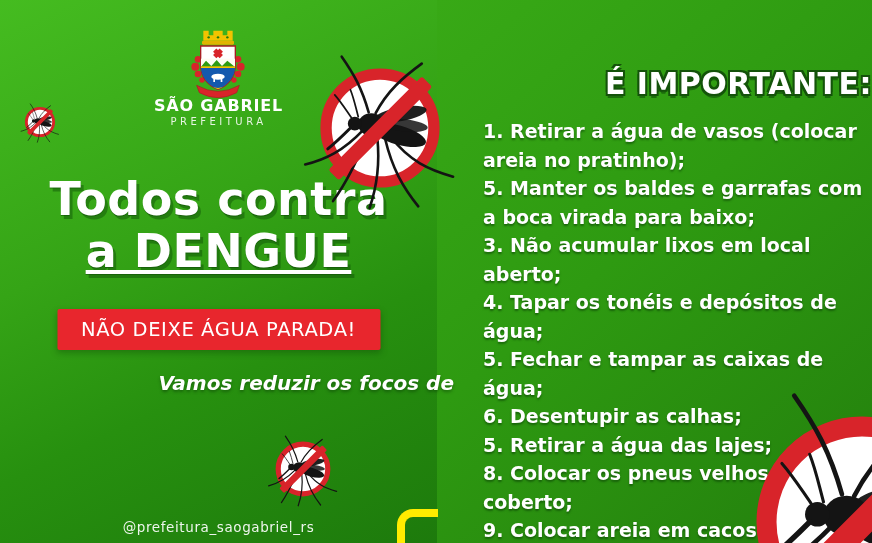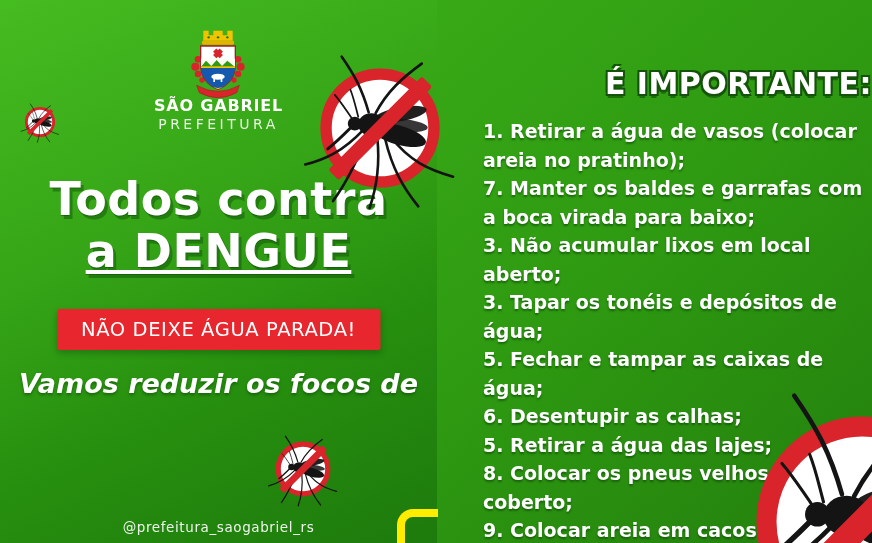--- a/index.html
+++ b/index.html
@@ -19,41 +19,41 @@
     background:linear-gradient(140deg,#38a916 0%,#2e9a11 45%,#237f0d 100%);
   }
   
   .crest { position:absolute; left:175px; top:22px; width:86px; height:80px; z-index:2; }
   .logo-city {
     position:absolute; top:96px; left:0; width:100%; text-align:center;
     font-size:16px; font-weight:bold; letter-spacing:.8px; z-index:2;
   }
   .logo-org {
     position:absolute; top:116px; left:0; width:100%; text-align:center;
-    font-size:14px; letter-spacing:3.5px; color:rgba(255,255,255,.88); z-index:2;
+    font-size:10px; letter-spacing:3.5px; color:rgba(255,255,255,.88); z-index:2;
   }
   
   .title {
     position:absolute; left:0; width:100%; text-align:center; z-index:2;
     font-size:46px; font-weight:800; letter-spacing:.5px;
     text-shadow:0 1px 0 rgba(14,77,6,.55), 3px 4px 0 rgba(14,77,6,.45);
   }
   .title-l1 { top:172px; }
   .title-l2 { top:224px;text-decoration:underline; }
   
   .badge {
     position:absolute; top:309px; left:50%; transform:translateX(-50%);
     background:#e8262d; color:#fff; border-radius:2px;
     padding:9px 24px; font-size:19.5px; letter-spacing:.6px; white-space:nowrap;
     box-shadow:0 3px 6px rgba(10,60,5,.35); z-index:2;
   }
   
   .subtitle {
-    position:absolute; top:368px; left:0; width:100%; text-align:center; z-index:2;
-    font-style:italic; font-weight:bold; font-size:27px; line-height:31px;
+    position:absolute; top:368px; left:17px; width:100%; text-align:right; z-index:2;
+    font-style:italic; font-weight:bold; font-size:20px; line-height:31px;
     text-shadow:0 2px 3px rgba(10,60,5,.5);
   }
   
   .handle {
     position:absolute; top:511px; left:0; width:100%; text-align:center;
     font-size:13.5px; letter-spacing:.6px; color:rgba(255,255,255,.92); z-index:2;margin-top:8px;
   }
   
   .yellow-corner {
     position:absolute; left:397px; top:509px; width:41px; height:34px;
@@ -175,23 +175,23 @@
 
     <div class="handle">@prefeitura_saogabriel_rs</div>
 
     <div class="yellow-corner"></div>
   </div>
 
   <div class="slide-right">
     <div class="heading">É IMPORTANTE:</div>
     <ul class="tips">
       <li>1. Retirar a água de vasos (colocar areia no pratinho);</li>
-      <li>7. Manter os baldes e garrafas com a boca virada para baixo;</li>
+      <li>5. Manter os baldes e garrafas com a boca virada para baixo;</li>
       <li>3. Não acumular lixos em local aberto;</li>
-      <li>3. Tapar os tonéis e depósitos de água;</li>
+      <li>4. Tapar os tonéis e depósitos de água;</li>
       <li>5. Fechar e tampar as caixas de água;</li>
       <li>6. Desentupir as calhas;</li>
       <li>5. Retirar a água das lajes;</li>
       <li>8. Colocar os pneus velhos em local coberto;</li>
       <li>9. Colocar areia em cacos de vidro de muros.</li>
     </ul>
   </div>
 
   <svg class="sign sign-top-left">
       <use href="#no-mosquito-sign"></use>

